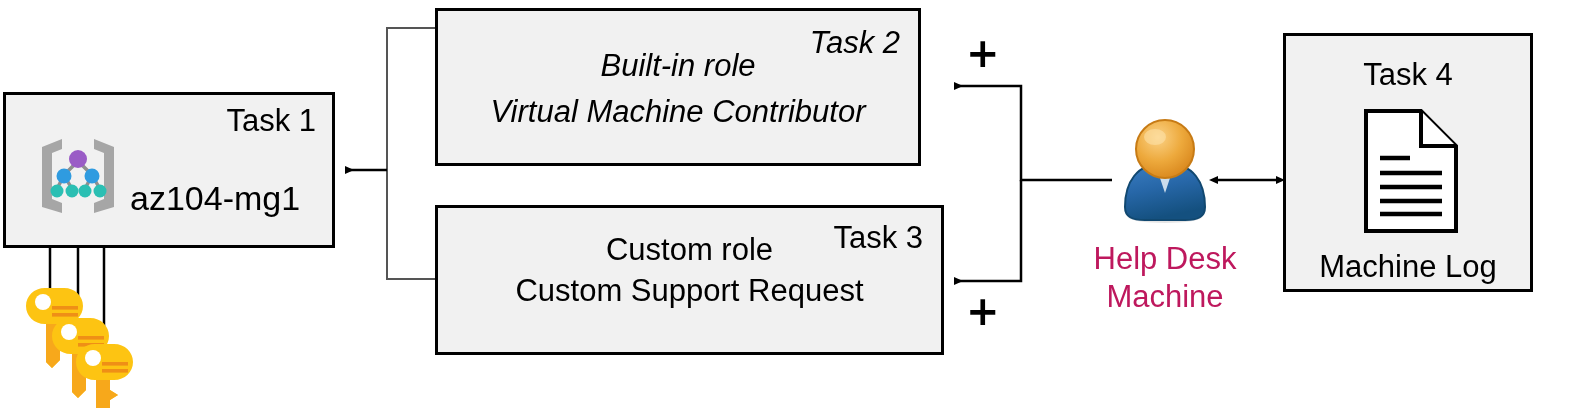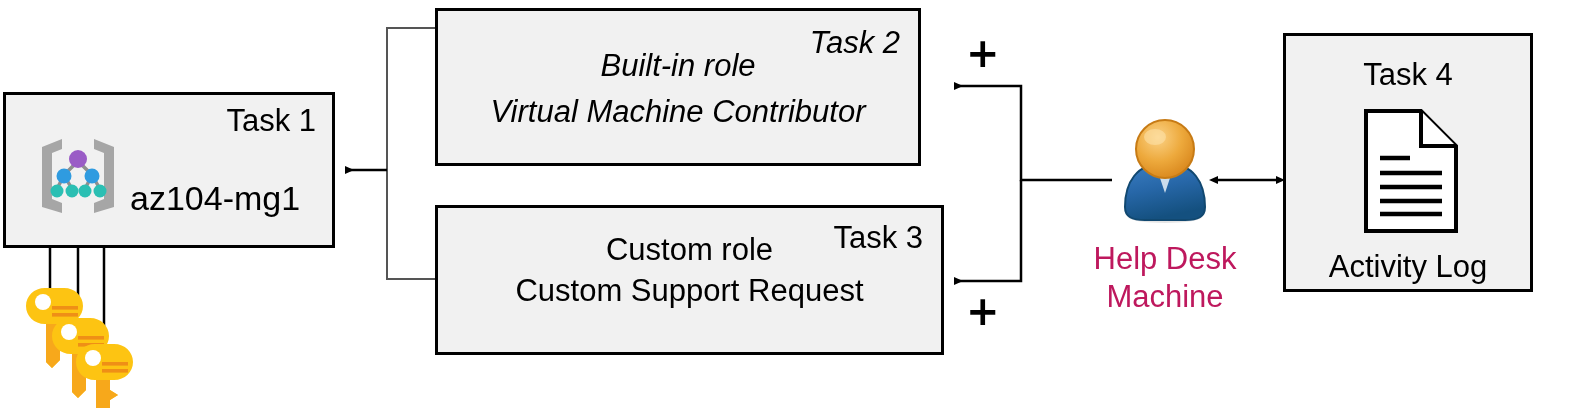--- a/index.html
+++ b/index.html
@@ -159,21 +159,21 @@
         <g stroke="#000" stroke-width="4.5">
           <line x1="17" y1="50" x2="47" y2="50"></line>
           <line x1="17" y1="65" x2="79" y2="65"></line>
           <line x1="17" y1="79" x2="79" y2="79"></line>
           <line x1="17" y1="93" x2="79" y2="93"></line>
           <line x1="17" y1="106" x2="79" y2="106"></line>
         </g>
       </svg>
     </span>
 
-    <span class="box-line" style="top:212px;">Activity Log</span>
+    <span class="box-line" style="top:212px;">Machine Log</span>
   </div>
 
   <span class="plus" style="left:966px; top:33px;">+</span>
   <span class="plus" style="left:966px; top:291px;">+</span>
 
   <span class="person-icon" style="left:1112px; top:117px; width:106px; height:108px;">
     <svg width="106" height="108" viewBox="0 0 106 108">
       <defs>
         <radialGradient id="headG" cx="38%" cy="30%" r="75%">
           <stop offset="0%" stop-color="#fbd286"></stop>

